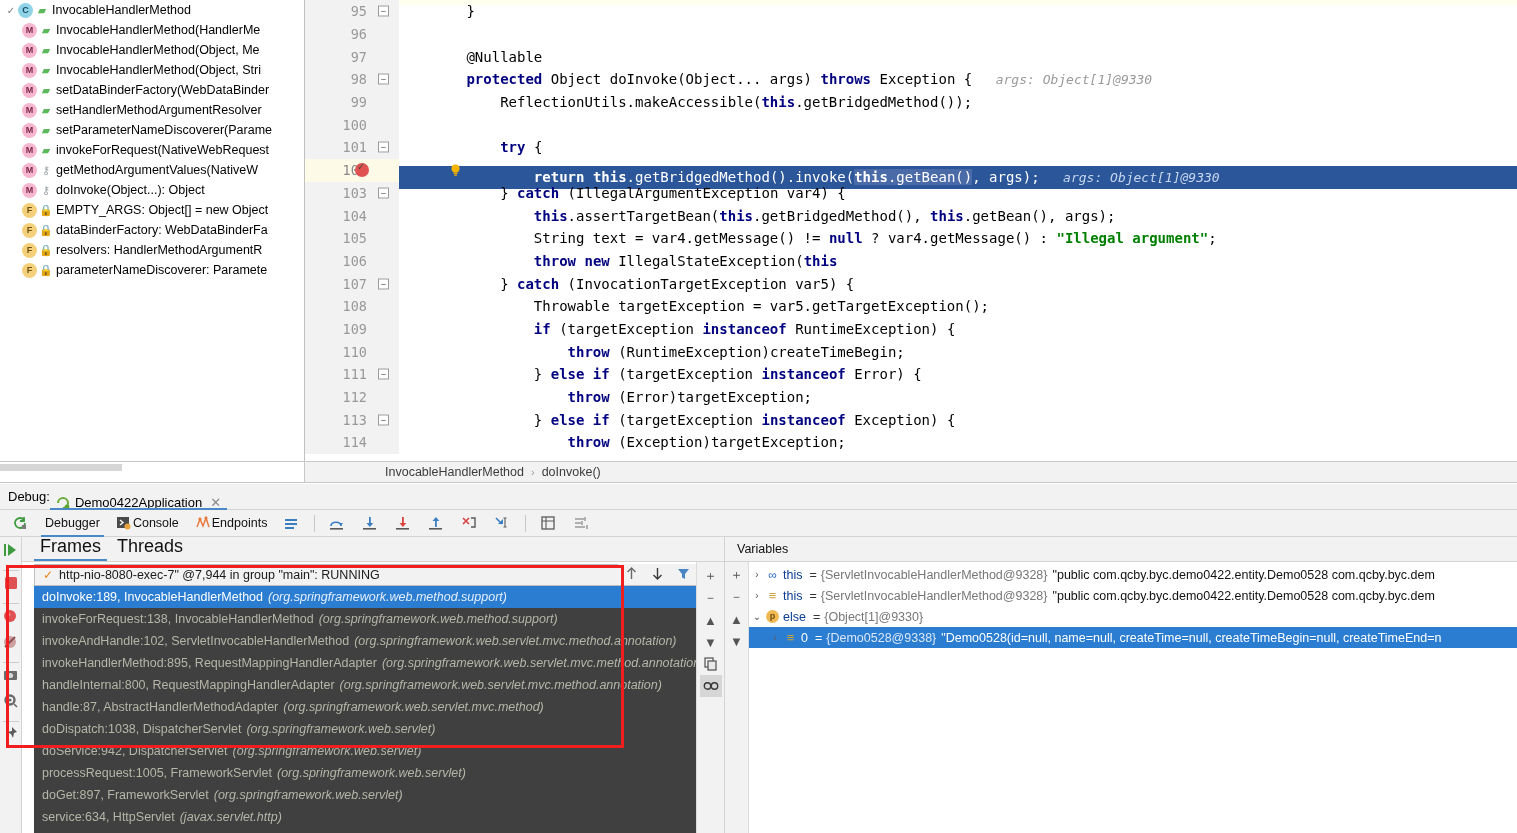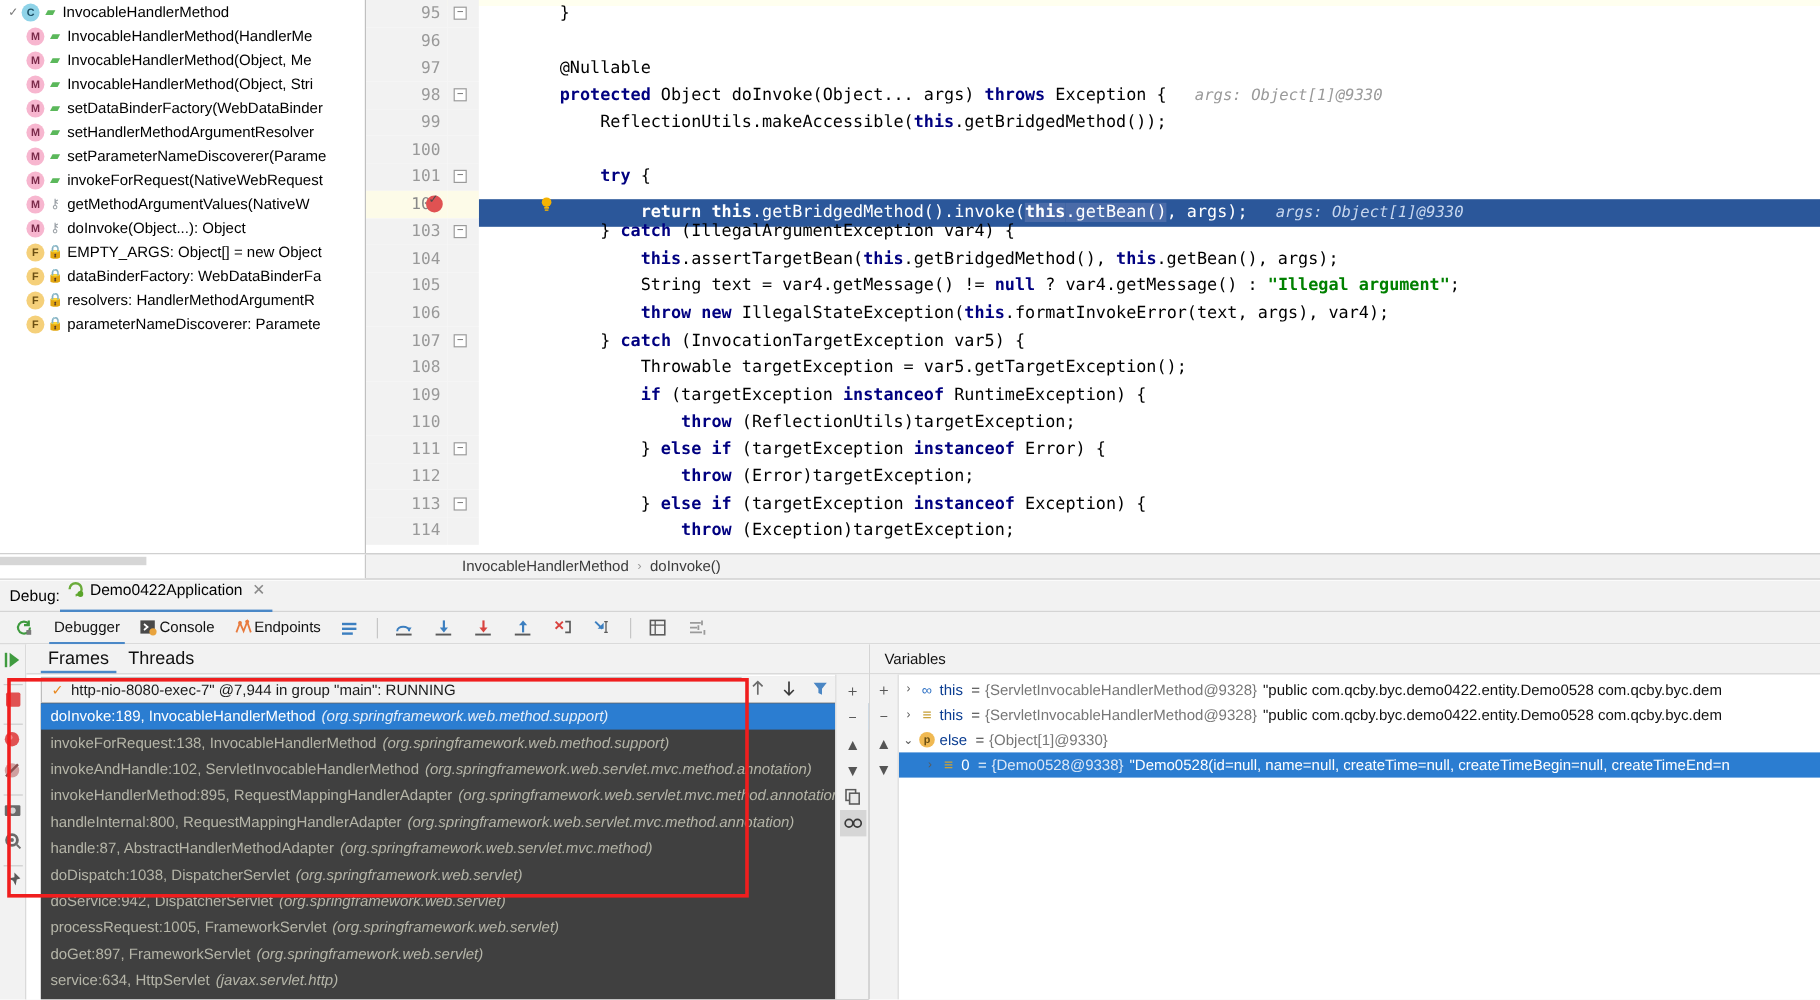--- a/index.html
+++ b/index.html
@@ -127,21 +127,21 @@
     position: absolute; left: 0; top: 484px; width: 1517px; height: 349px;
     background: #f2f2f2;
   }
   .debug-header {
     height: 26px; display: flex; align-items: center;
     padding-left: 8px; background: #f2f2f2; border-bottom: 1px solid #d4d4d4;
     position: relative;
   }
   .debug-label { font-size: 13px; color: #000; }
   .debug-tab {
-    display: flex; align-items: flex-start; height: 26px; padding: 0 6px;
+    display: flex; align-items: flex-end; height: 26px; padding: 0 6px;
     position: relative;
   }
   .debug-tab::after {
     content: ""; position: absolute; left: 0; bottom: 0; width: 100%; height: 2px;
     background: #4a88c7;
   }
   .run-icon {
     width: 14px; height: 14px; margin-right: 5px; position: relative;
     display: inline-block;
   }
@@ -176,21 +176,21 @@
 
   .frames-pane {
     width: 703px; background: #ffffff; border-right: 1px solid #d4d4d4;
     display: flex; flex-direction: column; position: relative;
   }
   .pane-tabs {
     height: 25px; display: flex; align-items: flex-end; background: #f2f2f2;
     border-bottom: 1px solid #d4d4d4; padding-left: 10px;
   }
   .pane-tab {
-    font-size: 15px; color: #111; padding: 0 8px 4px 8px; position: relative;
+    font-size: 18px; color: #111; padding: 0 8px 4px 8px; position: relative;
   }
   .pane-tab.active::after {
     content: ""; position: absolute; left: 2px; right: 2px; bottom: 0; height: 2px;
     background: #4a88c7;
   }
   .thread-row {
     height: 22px; display: flex; align-items: center; background: #f2f2f2;
     border: 1px solid #bdbdbd; margin: 2px 2px 0 12px; position: relative;
   }
   .thread-check { color: #e8871e; margin: 0 6px 0 8px; font-size: 12px; }
@@ -365,25 +365,25 @@
           <div class="code-line"><div class="gutter">100</div><div class="gutter-icons"></div><div class="code-text"></div></div>
           <div class="code-line"><div class="gutter">101</div><div class="gutter-icons"><span class="fold">−</span></div><div class="code-text"><span class="plain">            </span><span class="kw">try</span><span class="plain"> {</span></div></div>
           <div class="code-line line-102"><div class="gutter cur">102<span class="bp-icon"></span></div><div class="gutter-icons cur"><span class="bulb"><svg width="13" height="13" viewBox="0 0 13 13">
                   <circle cx="6.5" cy="5" r="4" fill="#f5b301"></circle>
                   <rect x="4.5" y="9" width="4" height="1.4" fill="#f5b301"></rect>
                   <rect x="5" y="11" width="3" height="1.2" fill="#f5b301"></rect>
                 </svg></span></div><div class="code-text"><span class="plain-w">                </span><span class="kw-w">return</span><span class="plain-w"> </span><span class="kw-w">this</span><span class="plain-w">.getBridgedMethod().invoke(</span><span class="kw-w sel-tok">this</span><span class="plain-w sel-tok">.getBean()</span><span class="plain-w">, args);</span><span class="hint-w">   args: Object[1]@9330</span></div></div>
           <div class="code-line"><div class="gutter">103</div><div class="gutter-icons"><span class="fold">−</span></div><div class="code-text"><span class="plain">            } </span><span class="kw">catch</span><span class="plain"> (IllegalArgumentException var4) {</span></div></div>
           <div class="code-line"><div class="gutter">104</div><div class="gutter-icons"></div><div class="code-text"><span class="plain">                </span><span class="kw">this</span><span class="plain">.assertTargetBean(</span><span class="kw">this</span><span class="plain">.getBridgedMethod(), </span><span class="kw">this</span><span class="plain">.getBean(), args);</span></div></div>
           <div class="code-line"><div class="gutter">105</div><div class="gutter-icons"></div><div class="code-text"><span class="plain">                String text = var4.getMessage() != </span><span class="kw">null</span><span class="plain"> ? var4.getMessage() : </span><span class="str">"Illegal argument"</span><span class="plain">;</span></div></div>
-          <div class="code-line"><div class="gutter">106</div><div class="gutter-icons"></div><div class="code-text"><span class="plain">                </span><span class="kw">throw</span><span class="plain"> </span><span class="kw">new</span><span class="plain"> IllegalStateException(</span><span class="kw">this</span><span class="plain">.formatInvokeError(text, args), var4);</span></div></div>
+          <div class="code-line"><div class="gutter">106</div><div class="gutter-icons"></div><div class="code-text"><span class="plain">                </span><span class="kw">throw</span><span class="plain"> </span><span class="kw">new</span><span class="plain"> IllegalStateException(</span><span class="kw">this</span></div></div>
           <div class="code-line"><div class="gutter">107</div><div class="gutter-icons"><span class="fold">−</span></div><div class="code-text"><span class="plain">            } </span><span class="kw">catch</span><span class="plain"> (InvocationTargetException var5) {</span></div></div>
           <div class="code-line"><div class="gutter">108</div><div class="gutter-icons"></div><div class="code-text"><span class="plain">                Throwable targetException = var5.getTargetException();</span></div></div>
           <div class="code-line"><div class="gutter">109</div><div class="gutter-icons"></div><div class="code-text"><span class="plain">                </span><span class="kw">if</span><span class="plain"> (targetException </span><span class="kw">instanceof</span><span class="plain"> RuntimeException) {</span></div></div>
-          <div class="code-line"><div class="gutter">110</div><div class="gutter-icons"></div><div class="code-text"><span class="plain">                    </span><span class="kw">throw</span><span class="plain"> (ReflectionUtils)targetException;</span></div></div>
+          <div class="code-line"><div class="gutter">110</div><div class="gutter-icons"></div><div class="code-text"><span class="plain">                    </span><span class="kw">throw</span><span class="plain"> (RuntimeException)createTimeBegin;</span></div></div>
           <div class="code-line"><div class="gutter">111</div><div class="gutter-icons"><span class="fold">−</span></div><div class="code-text"><span class="plain">                } </span><span class="kw">else if</span><span class="plain"> (targetException </span><span class="kw">instanceof</span><span class="plain"> Error) {</span></div></div>
           <div class="code-line"><div class="gutter">112</div><div class="gutter-icons"></div><div class="code-text"><span class="plain">                    </span><span class="kw">throw</span><span class="plain"> (Error)targetException;</span></div></div>
           <div class="code-line"><div class="gutter">113</div><div class="gutter-icons"><span class="fold">−</span></div><div class="code-text"><span class="plain">                } </span><span class="kw">else if</span><span class="plain"> (targetException </span><span class="kw">instanceof</span><span class="plain"> Exception) {</span></div></div>
           <div class="code-line"><div class="gutter">114</div><div class="gutter-icons"></div><div class="code-text"><span class="plain">                    </span><span class="kw">throw</span><span class="plain"> (Exception)targetException;</span></div></div>
         </div>
     </div>
   </div>
 
   <div class="breadcrumb-bar">
     <div class="bc-left-blank">

